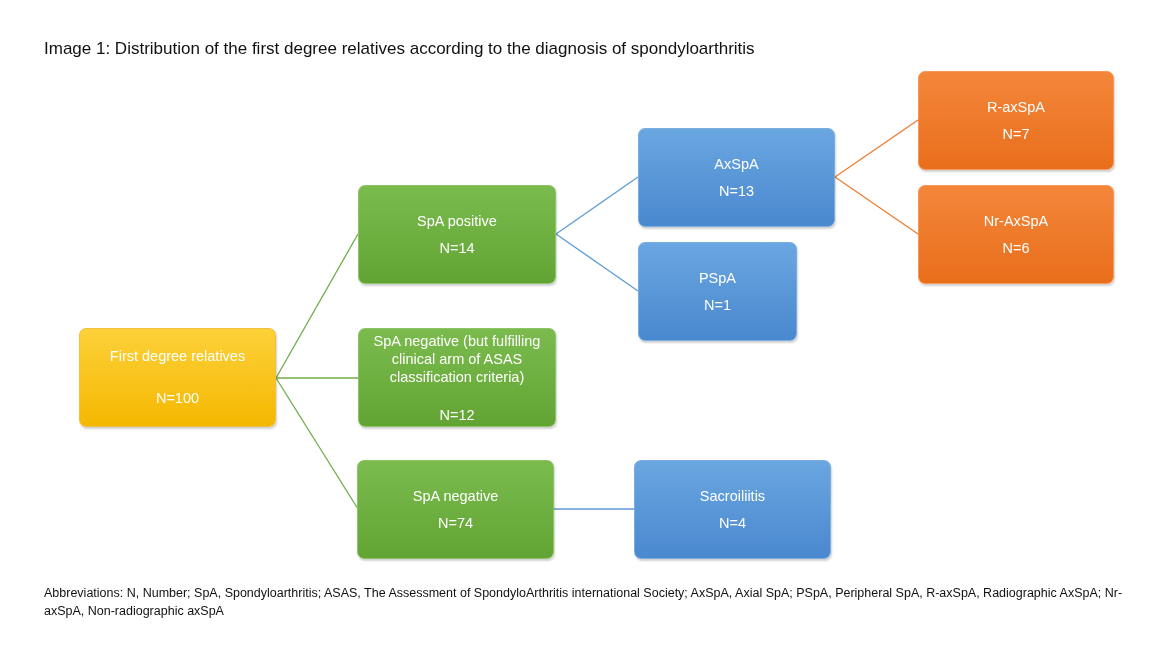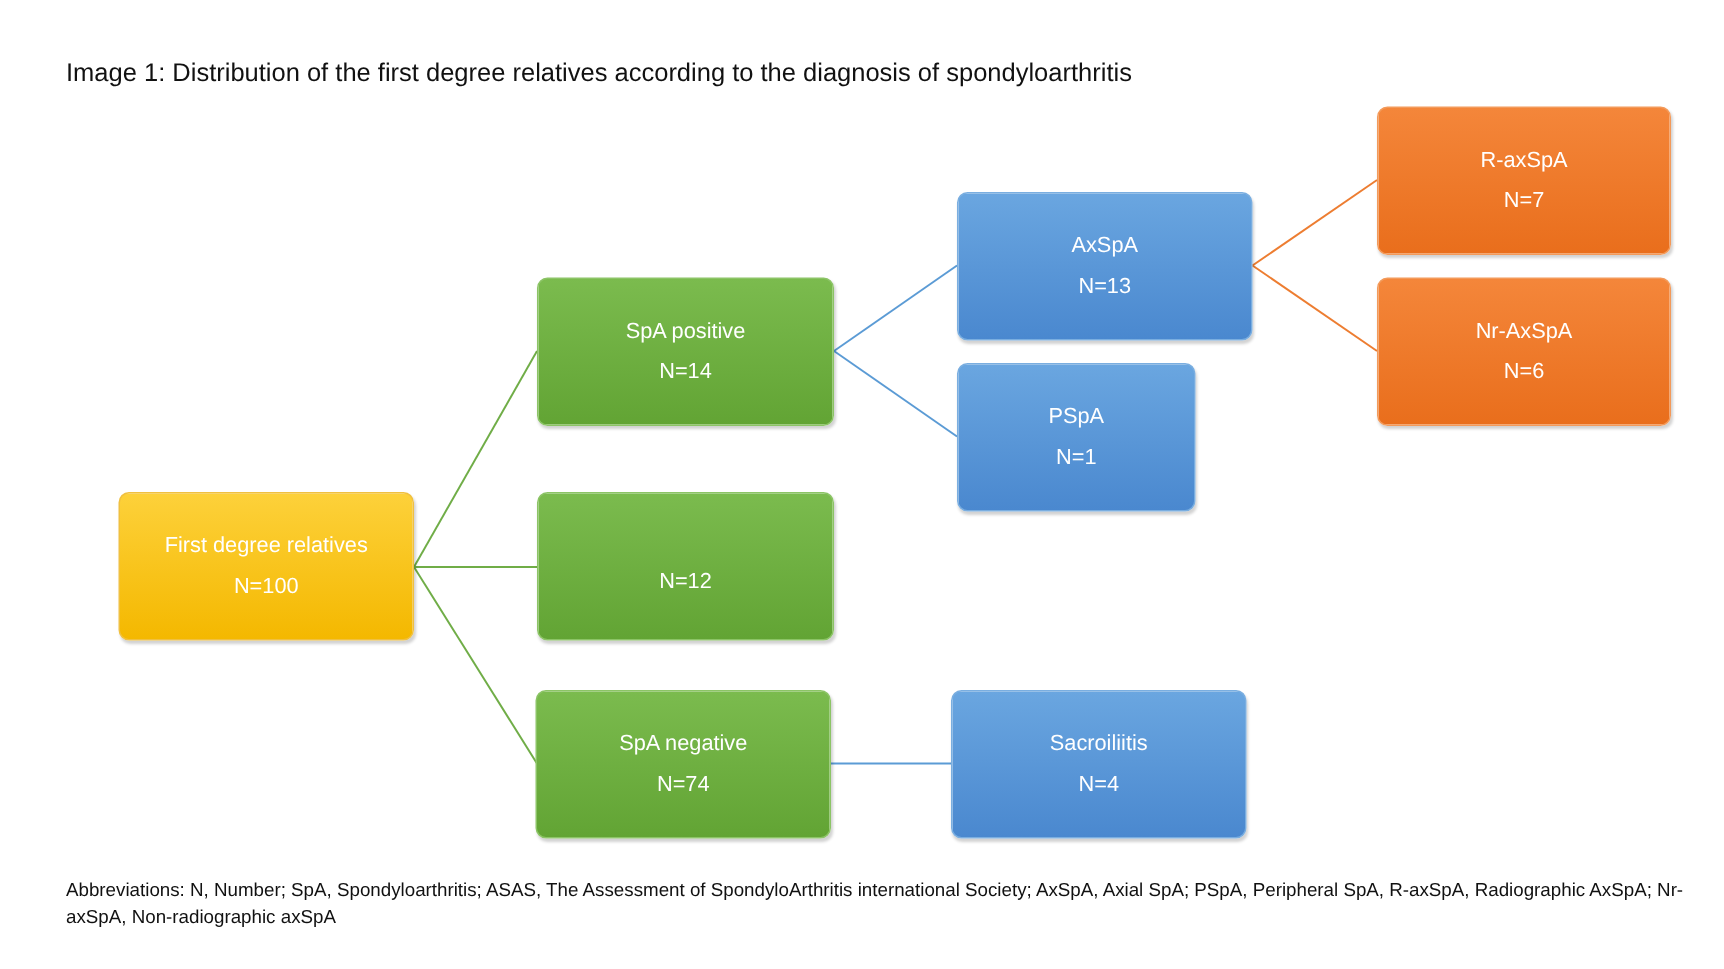--- a/index.html
+++ b/index.html
@@ -4,21 +4,21 @@
 <style>
   html, body { margin:0; padding:0; background:#ffffff; }
   body { width:1149px; height:646px; position:relative; overflow:hidden; font-family:"Liberation Sans", "DejaVu Sans", sans-serif; }
   .title { position:absolute; left:44px; top:39px; font-size:17px; color:#111; white-space:nowrap; }
   .abbr { position:absolute; left:44px; top:584px; width:1090px; font-size:12.5px; line-height:18px; color:#111; }
   svg.links { position:absolute; left:0; top:0; }
   .box { position:absolute; border-radius:7px; color:#fff; font-size:14.5px; text-align:center; display:flex; flex-direction:column; justify-content:center; align-items:center; box-sizing:border-box; padding:18px 4px; line-height:19px; box-shadow: 1px 2px 2px rgba(0,0,0,0.18); }
   .box .n { margin-top:8px; }
   .box.multi { line-height:18px; }
   .box.multi .n { margin-top:20px; }
-  .yellow { background:linear-gradient(#fdd13a, #f4b800); border:1px solid #f0c040; }
+  .yellow { background:linear-gradient(#fdd13a, #f4b800); border:1px solid #f0c040;justify-content:space-between; }
   .green { background:linear-gradient(#7bbb4e, #62a434); border:1px solid #8cc466; }
   .blue { background:linear-gradient(#6aa6e0, #4a88cf); border:1px solid #7aaee0; }
   .orange { background:linear-gradient(#f4863a, #e96e1c); border:1px solid #f39a5a; }
 </style>
 </head>
 <body>
 
 <div class="title">Image 1: Distribution of the first degree relatives according to the diagnosis of spondyloarthritis</div>
 
 <svg class="links" width="1149" height="646">
@@ -36,20 +36,21 @@
   <div>First degree relatives</div>
   <div class="n">N=100</div>
 </div>
 
 <div class="box green" style="left:358px;top:185px;width:198px;height:99px;">
   <div>SpA positive</div>
   <div class="n">N=14</div>
 </div>
 
 <div class="box green multi" style="left:358px;top:328px;width:198px;height:99px;padding:0 6px;">
+  <div>SpA negative (but fulfilling clinical arm of ASAS classification criteria)</div>
   <div class="n">N=12</div>
 </div>
 
 <div class="box green" style="left:357px;top:460px;width:197px;height:99px;">
   <div>SpA negative</div>
   <div class="n">N=74</div>
 </div>
 
 <div class="box blue" style="left:638px;top:128px;width:197px;height:99px;">
   <div>AxSpA</div>

